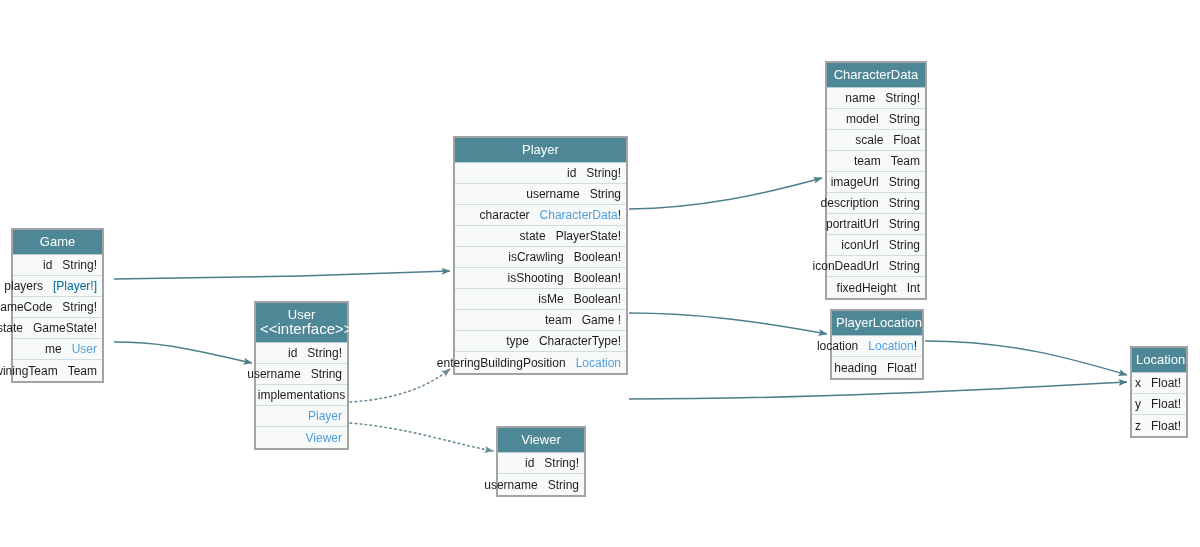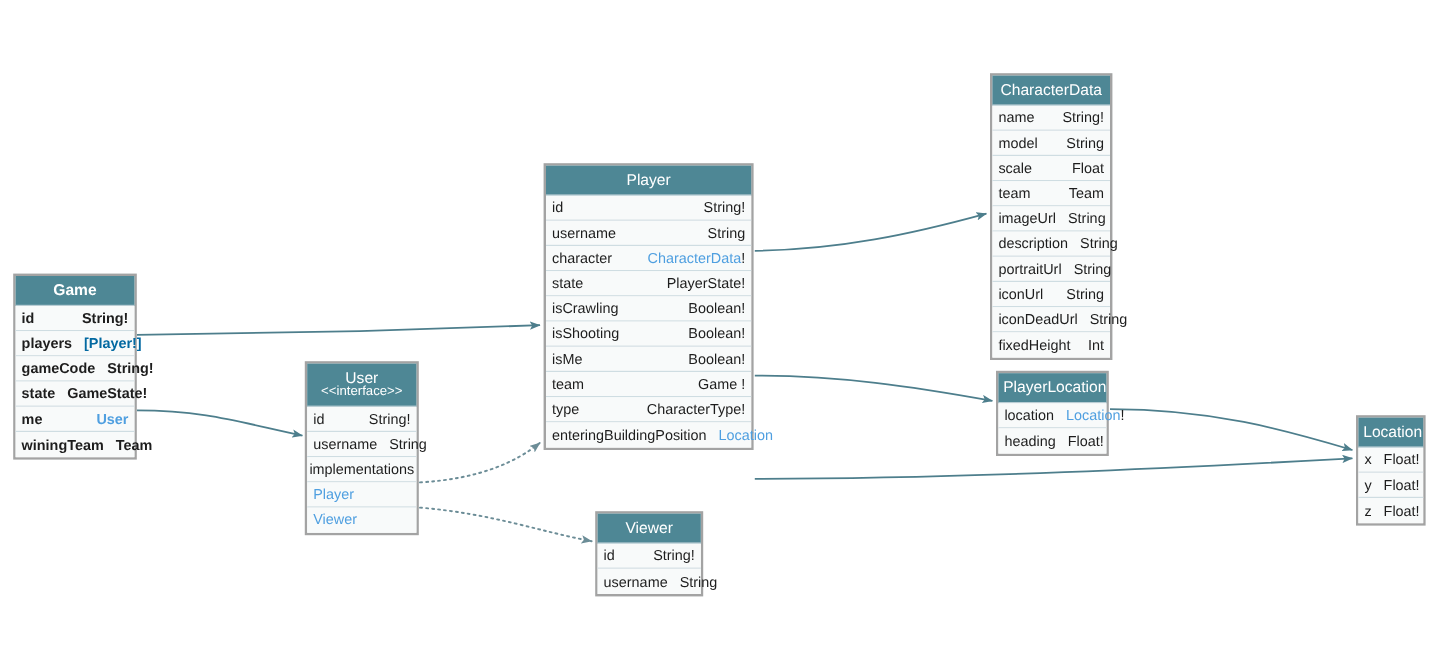--- a/index.html
+++ b/index.html
@@ -36,28 +36,28 @@
     text-align: center;
     font-size: 13px;
     line-height: 1.18;
     padding: 4px 4px 5px 4px;
     border-bottom: 1px solid #b9cdd4;
     box-sizing: border-box;
     white-space: nowrap;
   }
   .entity-header .stereotype {
     display: block;
-    font-size: 11px;
+    font-size: 15px;
     line-height: 1.05;
     margin-top: -1px;
   }
   .row {
     display: flex;
     align-items: center;
-    justify-content: space-between;
+    justify-content: flex-end;
     box-sizing: border-box;
     height: 21px;
     padding: 0 5px;
     font-size: 12px;
     color: #1d1d1d;
     border-bottom: 1px solid #cfdde2;
     background: #f8fafa;
     white-space: nowrap;
   }
   .row:last-child {
@@ -110,21 +110,21 @@
         <path d="M 350 402 C 400 399 430 385 450 369" fill="none" stroke="#6c8d97" stroke-width="1.6" stroke-dasharray="1.6 3.4" stroke-linecap="round" marker-end="url(#arrowDotted)"></path>
         <path d="M 350 423 C 410 428 450 443 493 451" fill="none" stroke="#6c8d97" stroke-width="1.6" stroke-dasharray="1.6 3.4" stroke-linecap="round" marker-end="url(#arrowDotted)"></path>
         <path d="M 629 209 C 700 208 760 195 822 178" fill="none" stroke="#4d7e8c" stroke-width="1.5" marker-end="url(#arrowSolid)"></path>
         <path d="M 629 313 C 700 313 760 322 827 334" fill="none" stroke="#4d7e8c" stroke-width="1.5" marker-end="url(#arrowSolid)"></path>
         <path d="M 925 341 C 1010 341 1070 358 1127 375" fill="none" stroke="#4d7e8c" stroke-width="1.5" marker-end="url(#arrowSolid)"></path>
         <path d="M 629 399 C 800 399 980 390 1127 382" fill="none" stroke="#4d7e8c" stroke-width="1.5" marker-end="url(#arrowSolid)"></path>
       </g>
   </svg>
 
   <div id="entity-layer">
-      <div class="entity" style="left: 11px; top: 228px; width: 103px; font-weight: bold;">
+      <div class="entity" style="left: 11px; top: 228px; width: 93px;">
         <div class="entity-header">Game</div>
         <div class="row">
           <span class="fname">id</span>
           <span class="ftype">String!</span>
         </div>
         <div class="row">
           <span class="fname">players</span>
           <span class="ftype"><span class="brackets">[Player!]</span></span>
         </div>
         <div class="row">

